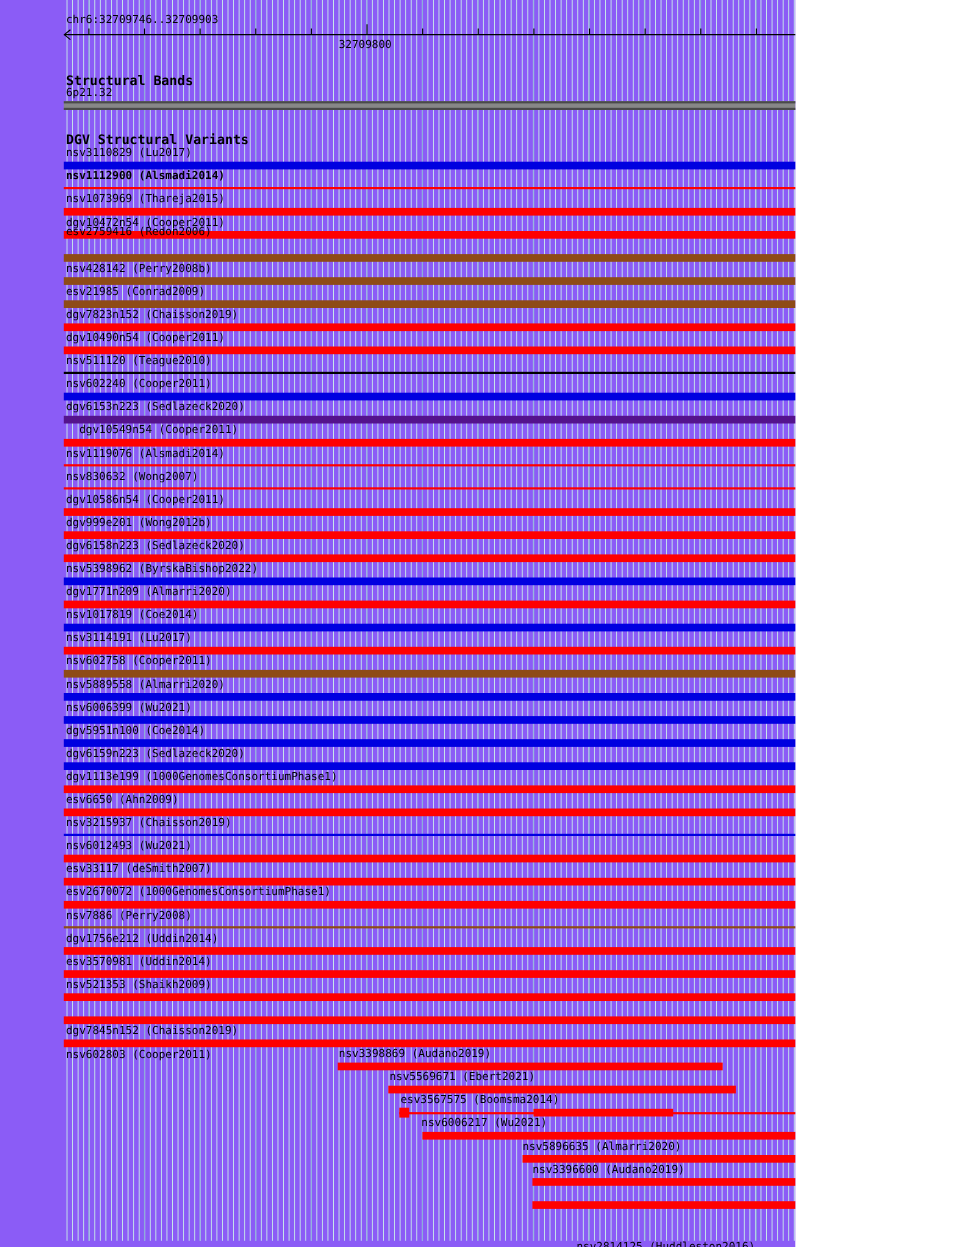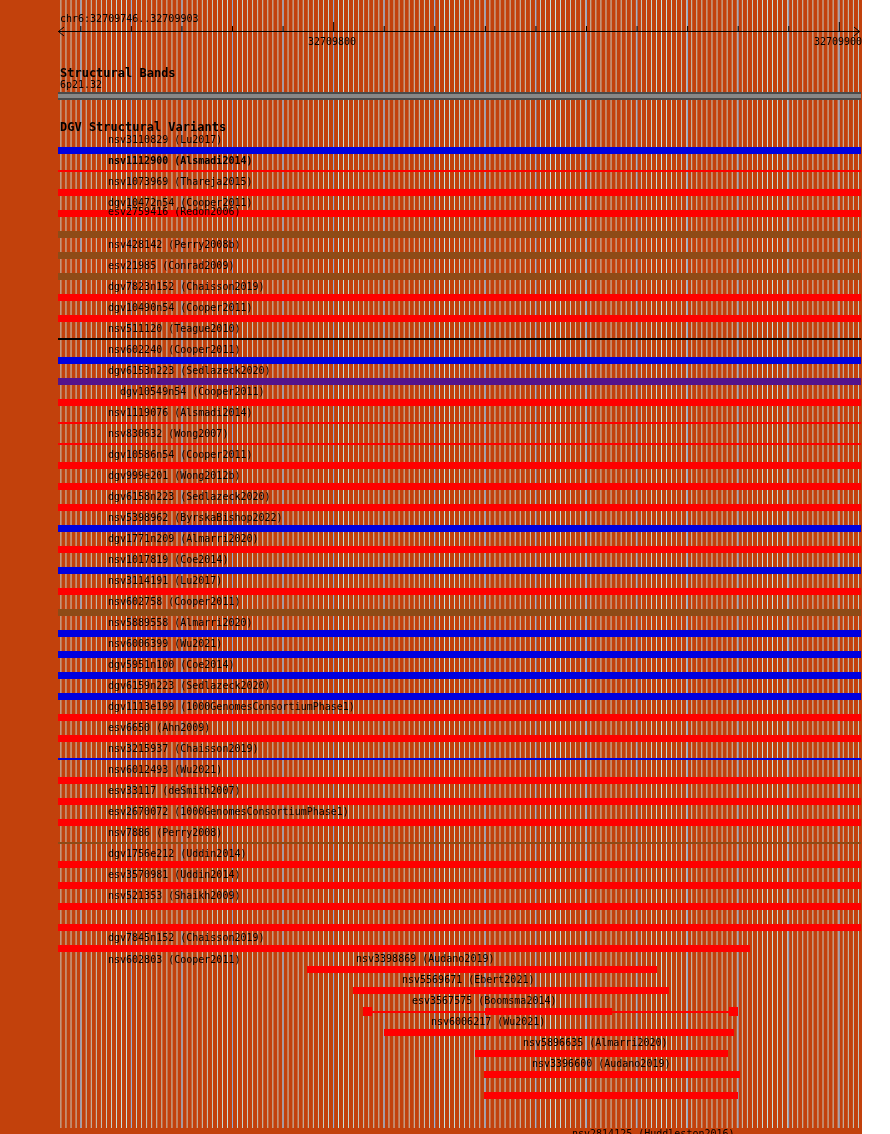--- a/index.html
+++ b/index.html
@@ -1,17 +1,17 @@
 <!DOCTYPE html>
 <html><head>
 <meta charset="utf-8">
 <style>
   html,body{margin:0;padding:0;background:#fff;}
   .screen{
-    position:relative;width:862px;height:1134px;background:#c2410c;
+    position:relative;width:723px;height:1134px;background:#8b5cf6;
     font-family:"DejaVu Sans Mono","Liberation Mono",monospace;
     color:#000;overflow:hidden;
   }
   .stripes{
     position:absolute;left:58px;top:0;width:803px;height:1128px;
     background-image:
       linear-gradient(to right,#8AACD8 0,#8AACD8 1px,transparent 1px),
       linear-gradient(to right,#C6E9E8 0,#C6E9E8 1px,transparent 1px);
     background-size:50.57px 100%,5.057px 100%;
     background-position:22.3px 0,2.5px 0;
@@ -21,21 +21,21 @@
   .ruler-axis{position:absolute;left:0;top:0;width:890px;height:45px;}
   .tick-label{position:absolute;top:36px;font-size:10px;line-height:11px;transform:translateX(-50%);white-space:pre;}
   .section-title{position:absolute;font-size:12px;line-height:12px;font-weight:bold;white-space:pre;}
   .cyto-title{left:60px;top:67px;}
   .dgv-title{left:60px;top:121px;}
   .band-name{position:absolute;left:60px;top:79px;font-size:10px;line-height:12px;white-space:pre;}
   .cyto-band{
     position:absolute;left:58px;top:92px;width:803px;height:8px;
     box-sizing:border-box;border-top:2px solid #4A4A4A;border-bottom:2px solid #4A4A4A;
   }
-  .vlabel{position:absolute;font-size:10px;line-height:12px;white-space:pre;padding-left:48px;}
+  .vlabel{position:absolute;font-size:10px;line-height:12px;white-space:pre;}
   .vseg{position:absolute;}
 </style>
 </head>
 <body>
 
 <div class="screen">
   <div class="stripes"></div>
 
   <div class="region-label">chr6:32709746..32709903</div>
   <svg class="ruler-axis" id="ruler-axis">

